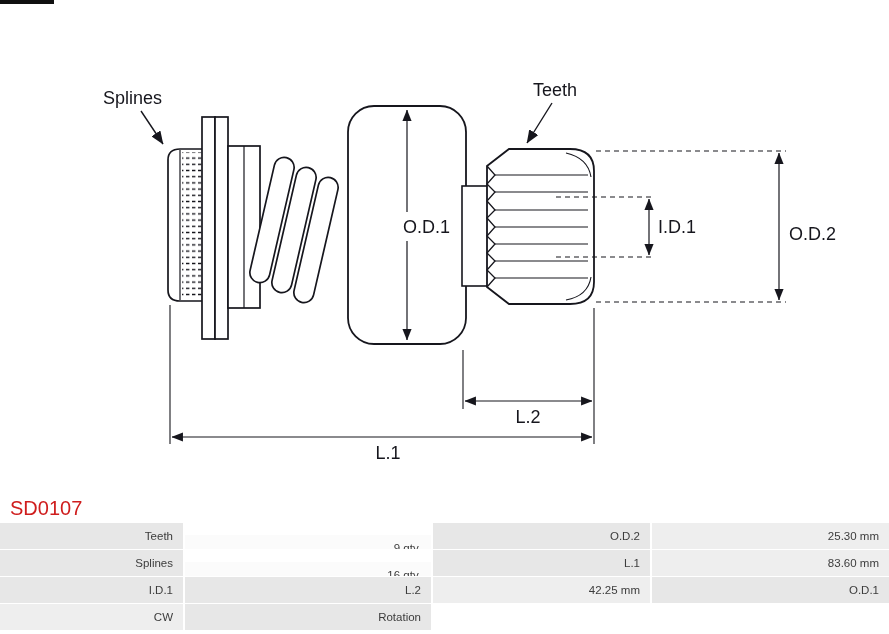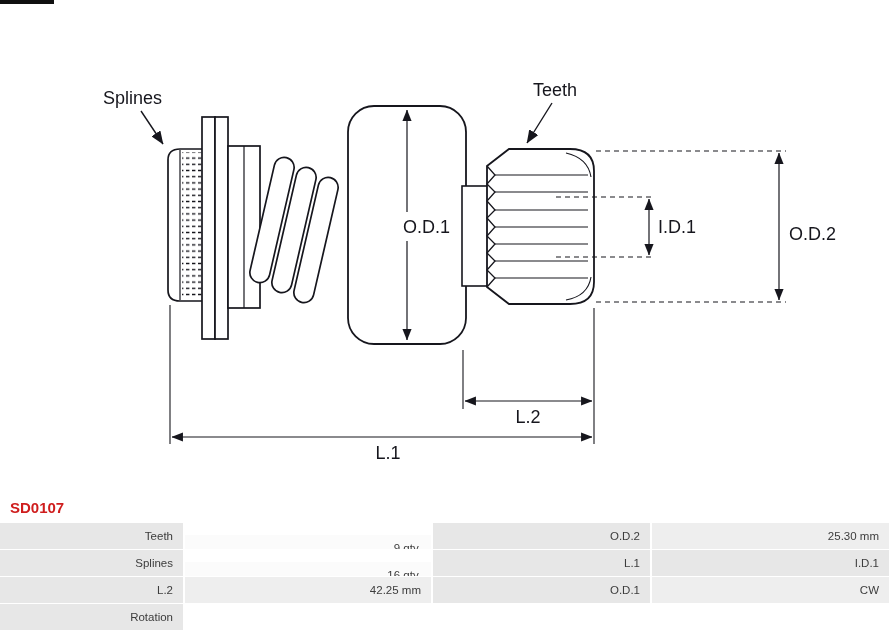--- a/index.html
+++ b/index.html
@@ -11,21 +11,21 @@
   .stage { position: relative; width: 807px; height: 634px; background: #fff; }
   .logo-artifact { position: absolute; left: 0; top: 0; width: 54px; height: 4px; background: #101010; }
   svg.diagram { display: block; color: var(--line, #16161d); }
   svg text {
     font-family: "Liberation Sans", sans-serif;
     font-size: 18px;
     fill: currentColor;
   }
   .part-code {
     margin: 2px 0 0 10px; height: 18px; line-height: 18px;
-    font-size: 15px; font-weight: 700;
+    font-size: 20px; font-weight: 400;
     color: var(--accent, #cf1d1d);
   }
   .spec-table {
     margin-top: 6px;
     display: grid;
     grid-template-columns: 183px 246px 217px 237px;
     grid-auto-rows: 26px;
     column-gap: 2px; row-gap: 1px;
     background: #fff;
   }
@@ -143,20 +143,21 @@
   <div class="spec-table">
 
     <div class="cell c-label">Teeth</div>
     <div class="cell c-val1">9 qty.</div>
     <div class="cell c-label">O.D.2</div>
     <div class="cell c-val2">25.30 mm</div>
 
     <div class="cell c-label">Splines</div>
     <div class="cell c-val1">16 qty.</div>
     <div class="cell c-label">L.1</div>
+    <div class="cell c-val2">83.60 mm</div>
 
     <div class="cell c-label">I.D.1</div>
     <div class="cell c-label">L.2</div>
     <div class="cell c-val2">42.25 mm</div>
 
     <div class="cell c-label">O.D.1</div>
     <div class="cell c-val2">CW</div>
     <div class="cell c-label">Rotation</div>
   </div>
 

